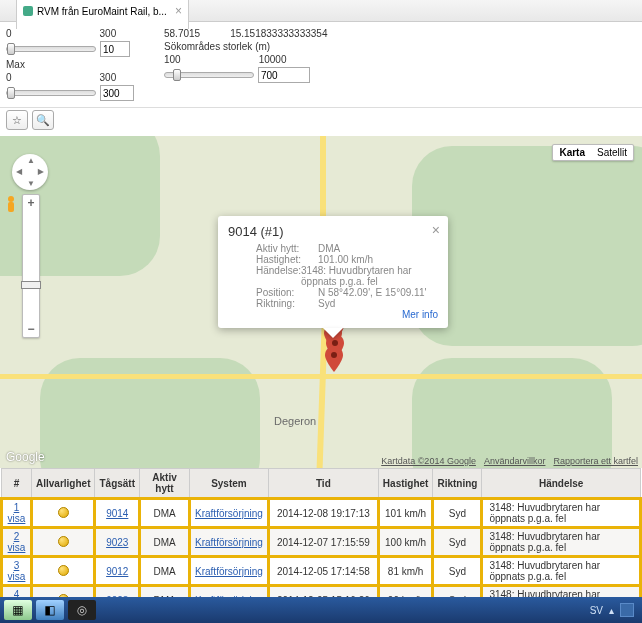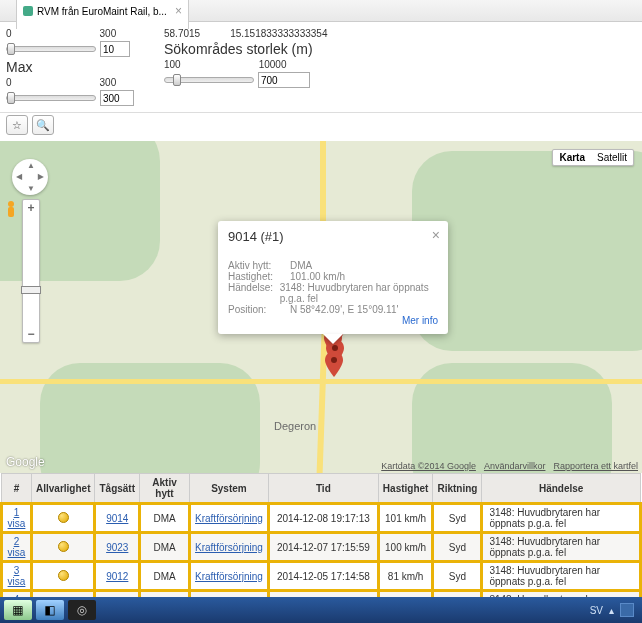--- a/index.html
+++ b/index.html
@@ -9,45 +9,45 @@
 .url-icons { display: flex; gap: 2px; margin-left: auto; color: #888; font-size: 10px; }
 .tab { margin-left: 12px; background: #fff; border: 1px solid #ccc; border-bottom: none; border-radius: 3px 3px 0 0; height: 36px; padding: 0 6px; display: flex; align-items: center; font-size: 10px; gap: 4px; max-width: 180px; }
 .tab-ico { width: 10px; height: 10px; background: #4a8; border-radius: 2px; display:inline-block; }
 .tab-close { color:#999; margin-left:4px; font-size:12px; line-height:1; }
 .controls { padding: 6px; border-bottom: 1px solid #ddd; display: flex; gap: 10px; align-items: flex-start; position: relative; }
 .ctrl-col { display: flex; flex-direction: column; gap: 2px; }
 .num-input { width: 60px; height: 16px; border: 1px solid #aaa; font-size: 10px; padding: 0 2px; }
 .slider-group { display: flex; align-items: center; gap: 4px; }
 .slider-track { width: 90px; height: 6px; background: linear-gradient(#ddd,#eee); border: 1px solid #aaa; border-radius: 3px; position: relative; }
 .slider-handle { position: absolute; width: 8px; height: 12px; background: linear-gradient(#fff,#ccc); border: 1px solid #888; border-radius: 2px; top: -4px; left: 0; }
-.small-label { font-size: 14px; color: #333; }
+.small-label { font-size: 10px; color: #333; }
 .lbl-right { color:#333; font-size:10px; }
 .btn-row { padding: 2px 6px 6px 6px; display: flex; gap: 4px; }
 .icon-btn { width: 22px; height: 20px; border: 1px solid #aaa; background: linear-gradient(#fff,#eee); border-radius: 3px; display: flex; align-items: center; justify-content: center; font-size: 11px; color: #555; cursor:pointer; }
 .map-area { position: relative; height: 332px; background: #e6ead5; overflow: hidden; }
 .road { position:absolute; background:#f9e17a; }
 .forest { position:absolute; background:#c5dbb9; border-radius:40px; }
 .place-label { position:absolute; color:#6a6a6a; font-size:11px; }
 .maptype { position:absolute; top:8px; right:8px; display:flex; background:#fff; border:1px solid #bbb; border-radius:2px; font-size:10px; box-shadow:0 1px 2px rgba(0,0,0,0.2); }
 .maptype div { padding:2px 6px; cursor:pointer; }
 .maptype div.active { font-weight:bold; }
 .pan-ctrl { position:absolute; top:18px; left:12px; width:36px; height:36px; background:#fff; border-radius:50%; box-shadow:0 1px 3px rgba(0,0,0,0.3); display:flex; align-items:center; justify-content:center; }
 .pan-ctrl .arrows { position:relative; width:100%; height:100%; }
 .pan-arrow { position:absolute; font-size:8px; color:#777; }
 .zoom-ctrl { position:absolute; top:58px; left:22px; width:18px; background:#fff; border:1px solid #bbb; border-radius:2px; box-shadow:0 1px 2px rgba(0,0,0,0.2); }
 .zoom-btn { height:16px; display:flex; align-items:center; justify-content:center; font-size:12px; font-weight:bold; color:#666; cursor:pointer; }
 .zoom-track { height:110px; position:relative; }
 .zoom-handle { position:absolute; left:-2px; width:20px; height:8px; background:#f0f0f0; border:1px solid #888; top:70px; }
 .peg { position:absolute; top:58px; left:4px; width:14px; height:22px; }
 .peg svg { width:14px; height:22px; }
 .info-window { position:absolute; top:80px; left:218px; width:230px; background:#fff; border-radius:3px; box-shadow:0 2px 8px rgba(0,0,0,0.3); padding:8px 10px; font-size:10px; color:#777; z-index:5; }
-.info-window .iw-title { color:#333; font-size:13px; margin-bottom:16px; }
+.info-window .iw-title { color:#333; font-size:13px; margin-bottom:4px; }
 .info-window .iw-close { position:absolute; top:6px; right:8px; color:#999; font-size:14px; cursor:pointer; }
 .iw-row { display:flex; }
-.iw-key { width:62px; color:#888; }
+.iw-key { width:62px; color:#888;margin-left:28px; }
 .iw-val { color:#888; }
 .iw-more { text-align:right; }
 .iw-more a { color:#2a6ad0; text-decoration:none; font-size:10px; }
 .iw-tail { position:absolute; bottom:-10px; left:50%; margin-left:-10px; width:0; height:0; border-left:10px solid transparent; border-right:10px solid transparent; border-top:10px solid #fff; filter:drop-shadow(0 2px 2px rgba(0,0,0,0.2)); }
 .marker { position:absolute; width:18px; height:26px; z-index:3; }
 .marker svg { width:18px; height:26px; }
 .google-logo { position:absolute; bottom:4px; left:6px; color:#fff; font-size:12px; text-shadow:0 0 2px rgba(0,0,0,0.6); font-family:Arial; }
 .map-footer { position:absolute; bottom:2px; right:4px; font-size:9px; color:#555; display:flex; gap:8px;text-decoration:underline; }
 .map-footer span { white-space:nowrap; }
 .table-wrap { width:100%; }
@@ -209,20 +209,24 @@
         <span class="iw-val">101.00 km/h</span>
       </div>
     <div class="iw-row">
         <span class="iw-key">Händelse:</span>
         <span class="iw-val">3148: Huvudbrytaren har öppnats p.g.a. fel</span>
       </div>
     <div class="iw-row">
         <span class="iw-key">Position:</span>
         <span class="iw-val">N 58°42.09', E 15°09.11'</span>
       </div>
+    <div class="iw-row">
+        <span class="iw-key">Riktning:</span>
+        <span class="iw-val">Syd</span>
+      </div>
     <div class="iw-more"><a href="#">Mer info</a></div>
     <div class="iw-tail"></div>
   </div>
 
   <div class="google-logo">Google</div>
   <div class="map-footer">
     <span>Kartdata ©2014 Google</span>
     <span>Användarvillkor</span>
     <span>Rapportera ett kartfel</span>
   </div>

